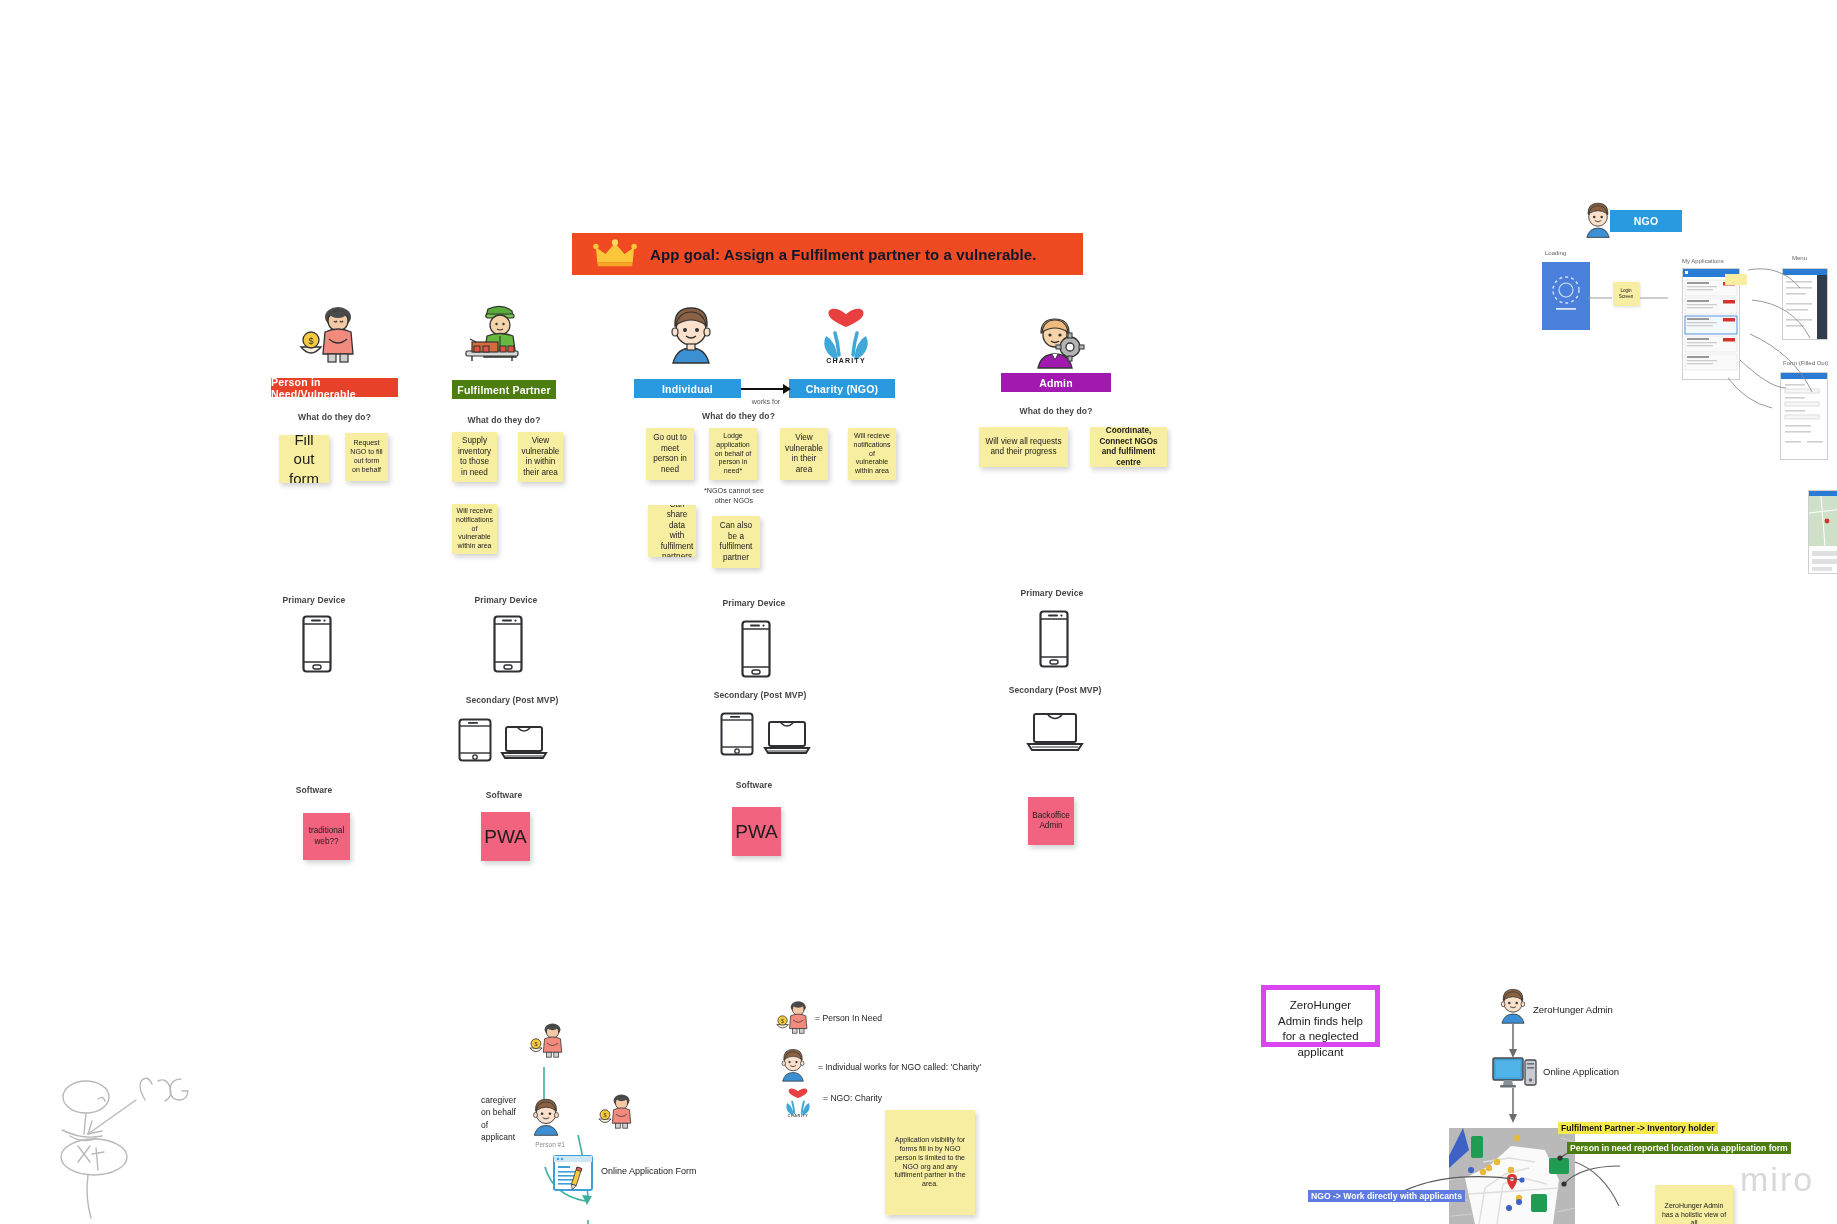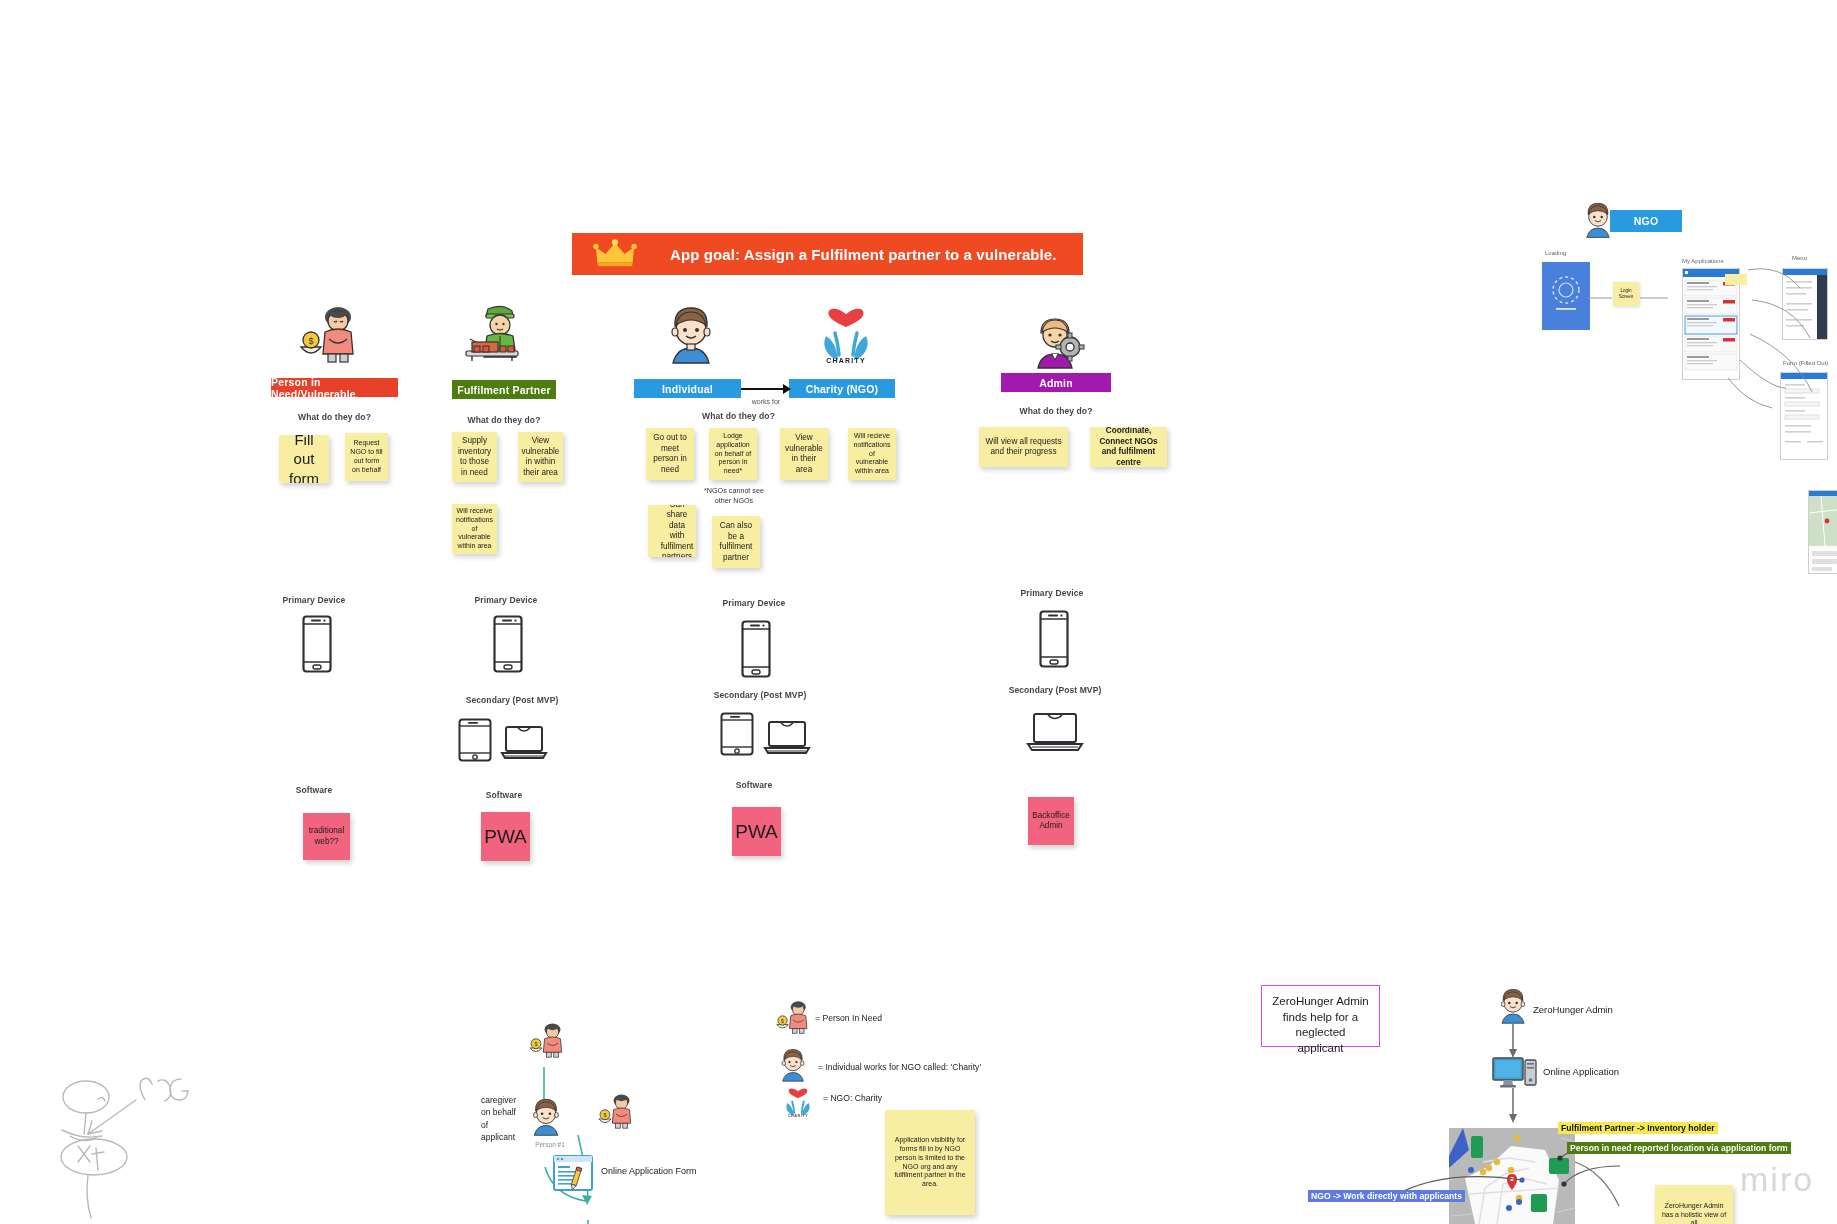--- a/index.html
+++ b/index.html
@@ -25,25 +25,24 @@
     left: 572px; top: 233px;
     width: 511px; height: 42px;
     background: #f04a23;
     display: flex;
     align-items: center;
     gap: 14px;
     padding-left: 22px;
     box-sizing: border-box;
   }
   .goal-banner .goal-text {
-    color: #ffffff;
+    color: #0f172a;
     font-size: 15px;
     font-weight: bold;
     letter-spacing: 0.1px;
-    margin-left: 20px;
   }
   .crown {
     width: 42px; height: 30px;
     flex: 0 0 auto;
   }
 
   
   .persona-chip {
     height: 19px;
     display: flex;
@@ -117,21 +116,21 @@
 
   
   .legend-text {
     font-size: 8.6px;
     color: #222;
     white-space: nowrap;
   }
 
   
   .callout-box {
-    border: 1px solid #d946ef;
+    border: 5px solid #d946ef;
     background: #ffffff;
     font-size: 11.5px;
     color: #1c1c1c;
     line-height: 1.35;
     padding: 8px 10px;
     box-sizing: border-box;
     text-align: center;
   }
   .node-label {
     font-size: 9.5px;

